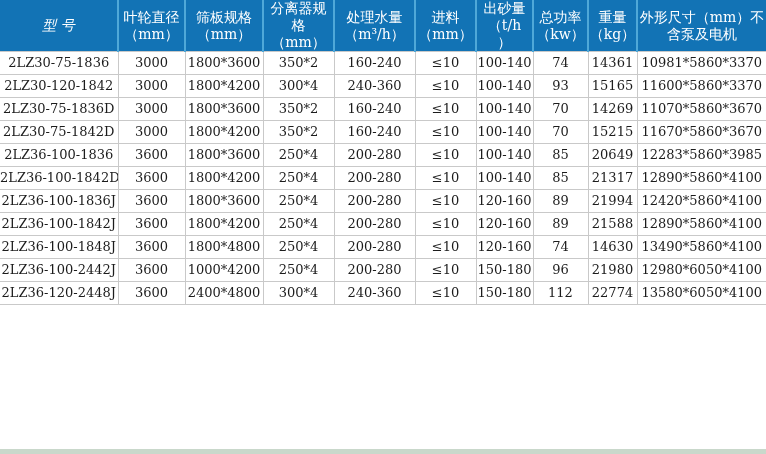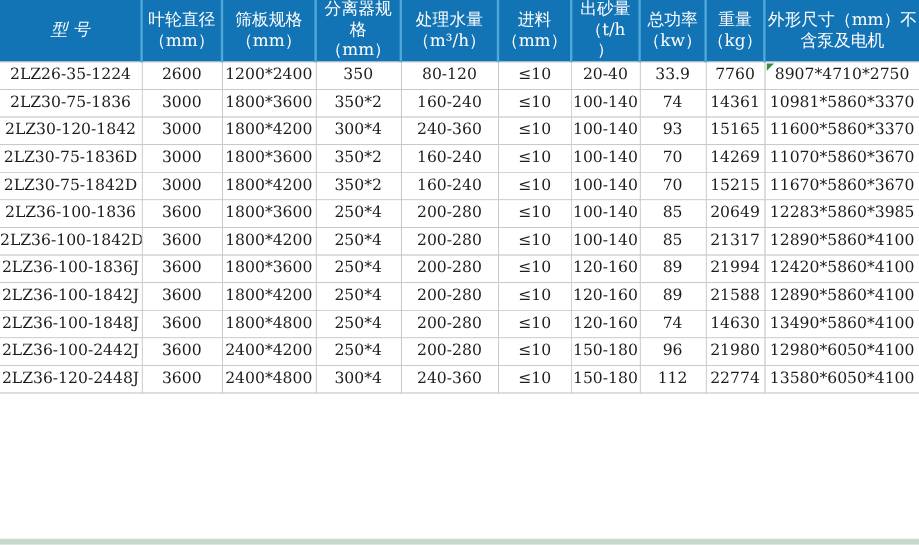--- a/index.html
+++ b/index.html
@@ -117,32 +117,20 @@
 （kg）</div>
           </th>
         <th>
             <div class="th-inner">外形尺寸（mm）不
 含泵及电机</div>
           </th>
       </tr>
     </thead>
     <tbody id="tbody">
         <tr>
-          <td>2LZ26-35-1224</td>
-          <td>2600</td>
-          <td>1200*2400</td>
-          <td>350</td>
-          <td>80-120</td>
-          <td>≤10</td>
-          <td>20-40</td>
-          <td>33.9</td>
-          <td>7760</td>
-          <td>8907*4710*2750<span class="tri"></span></td>
-        </tr>
-        <tr>
           <td>2LZ30-75-1836</td>
           <td>3000</td>
           <td>1800*3600</td>
           <td>350*2</td>
           <td>160-240</td>
           <td>≤10</td>
           <td>100-140</td>
           <td>74</td>
           <td>14361</td>
           <td>10981*5860*3370</td>
@@ -239,21 +227,21 @@
           <td>200-280</td>
           <td>≤10</td>
           <td>120-160</td>
           <td>74</td>
           <td>14630</td>
           <td>13490*5860*4100</td>
         </tr>
         <tr>
           <td>2LZ36-100-2442J</td>
           <td>3600</td>
-          <td>2400*4200</td>
+          <td>1000*4200</td>
           <td>250*4</td>
           <td>200-280</td>
           <td>≤10</td>
           <td>150-180</td>
           <td>96</td>
           <td>21980</td>
           <td>12980*6050*4100</td>
         </tr>
         <tr>
           <td>2LZ36-120-2448J</td>

